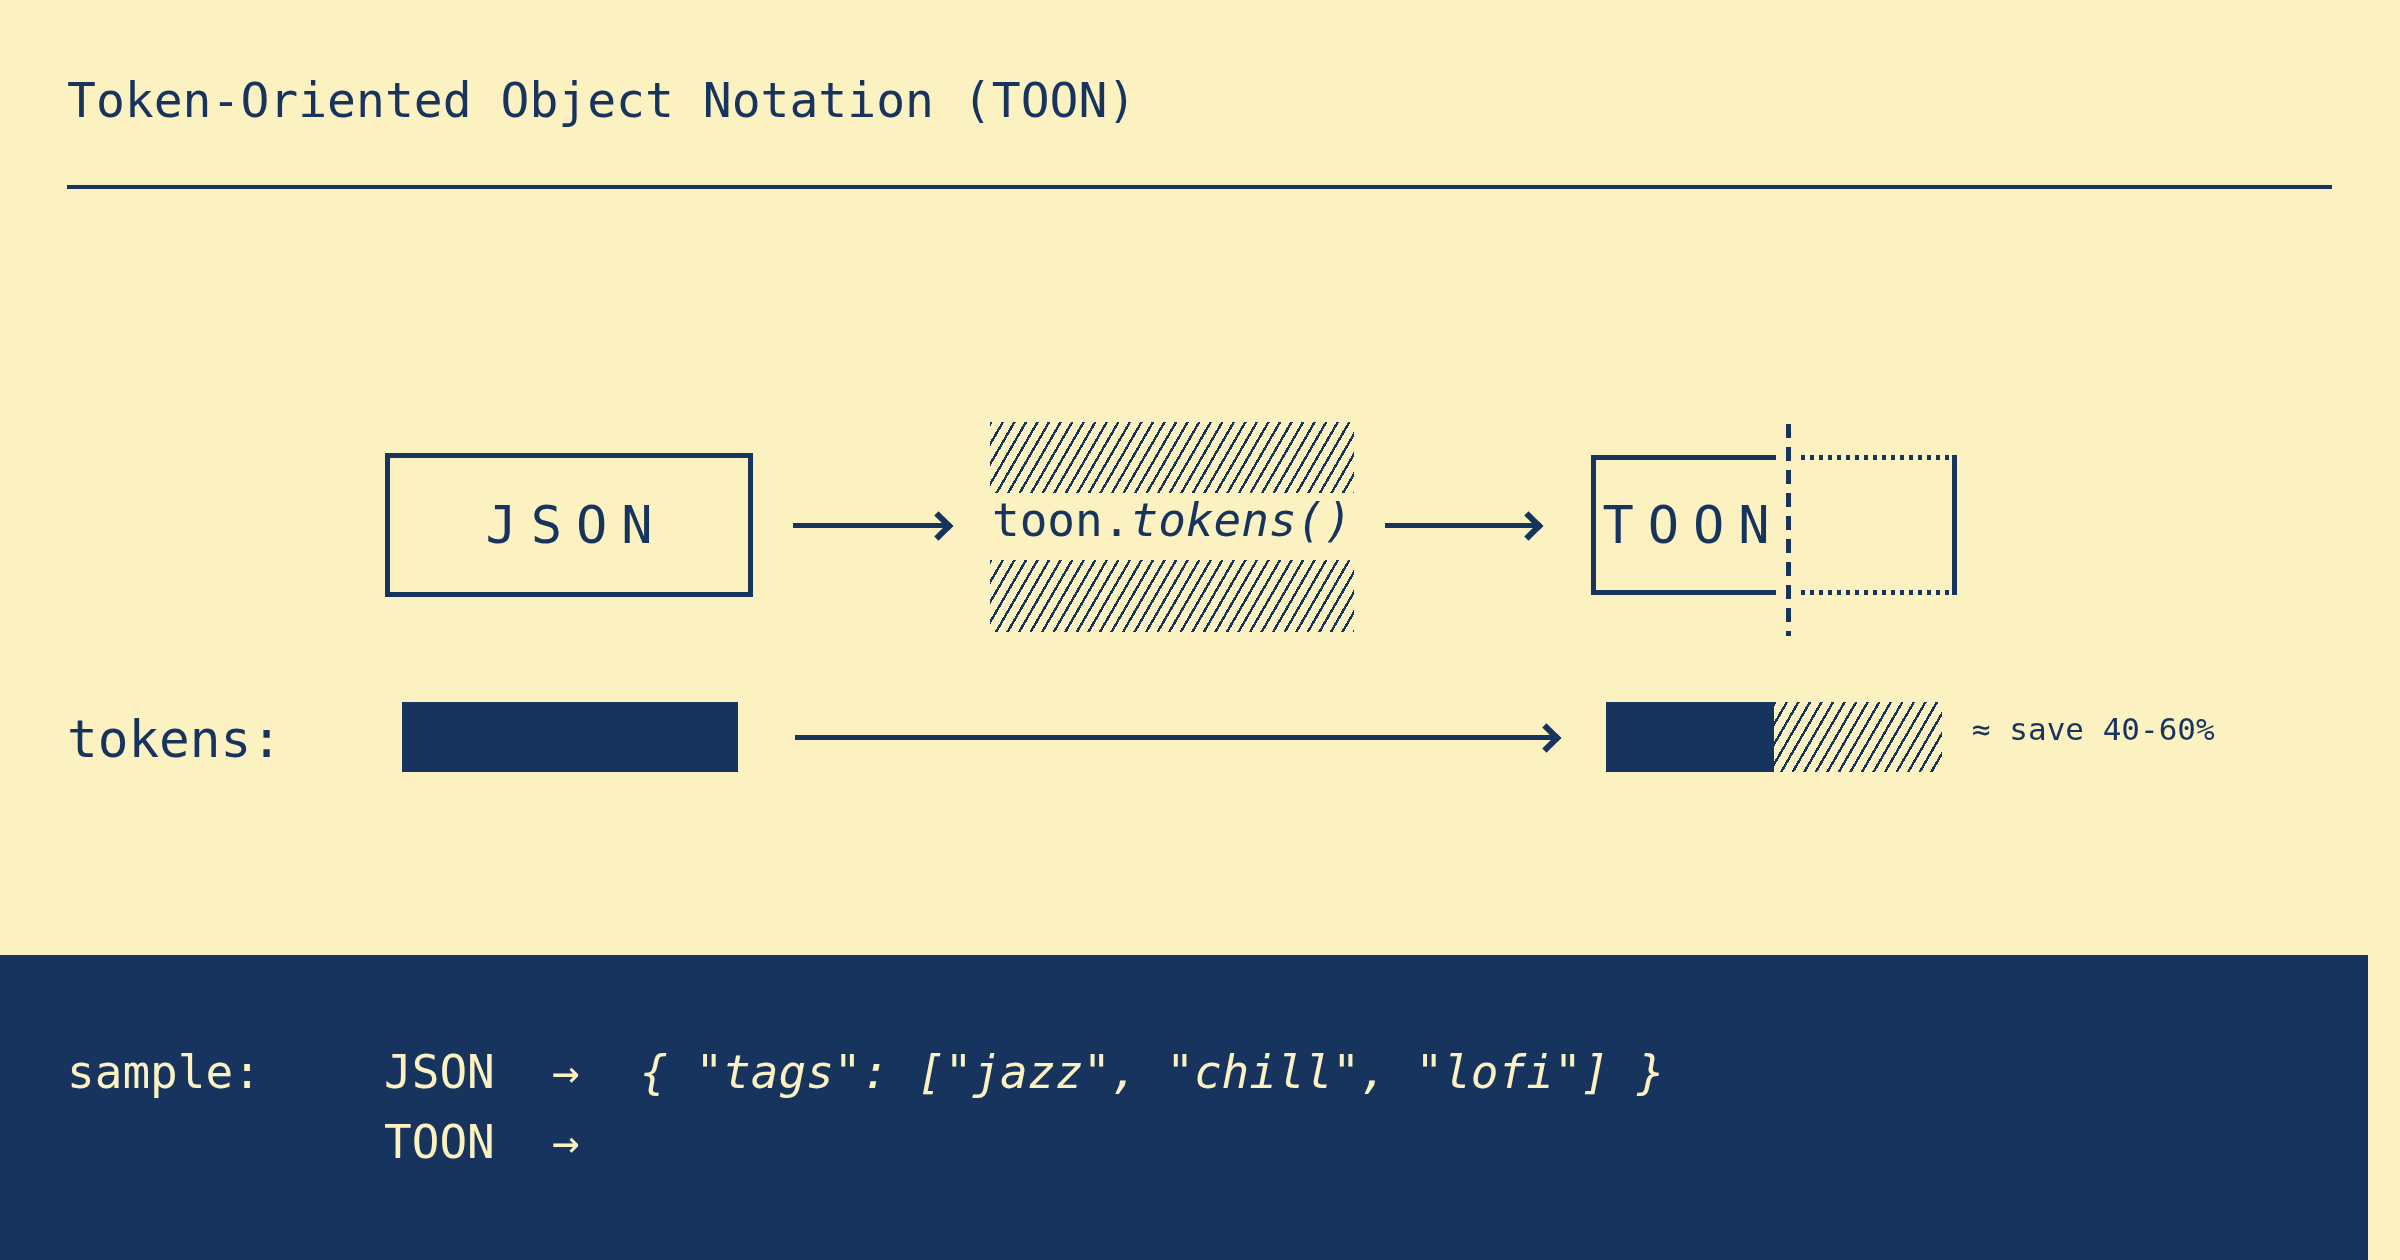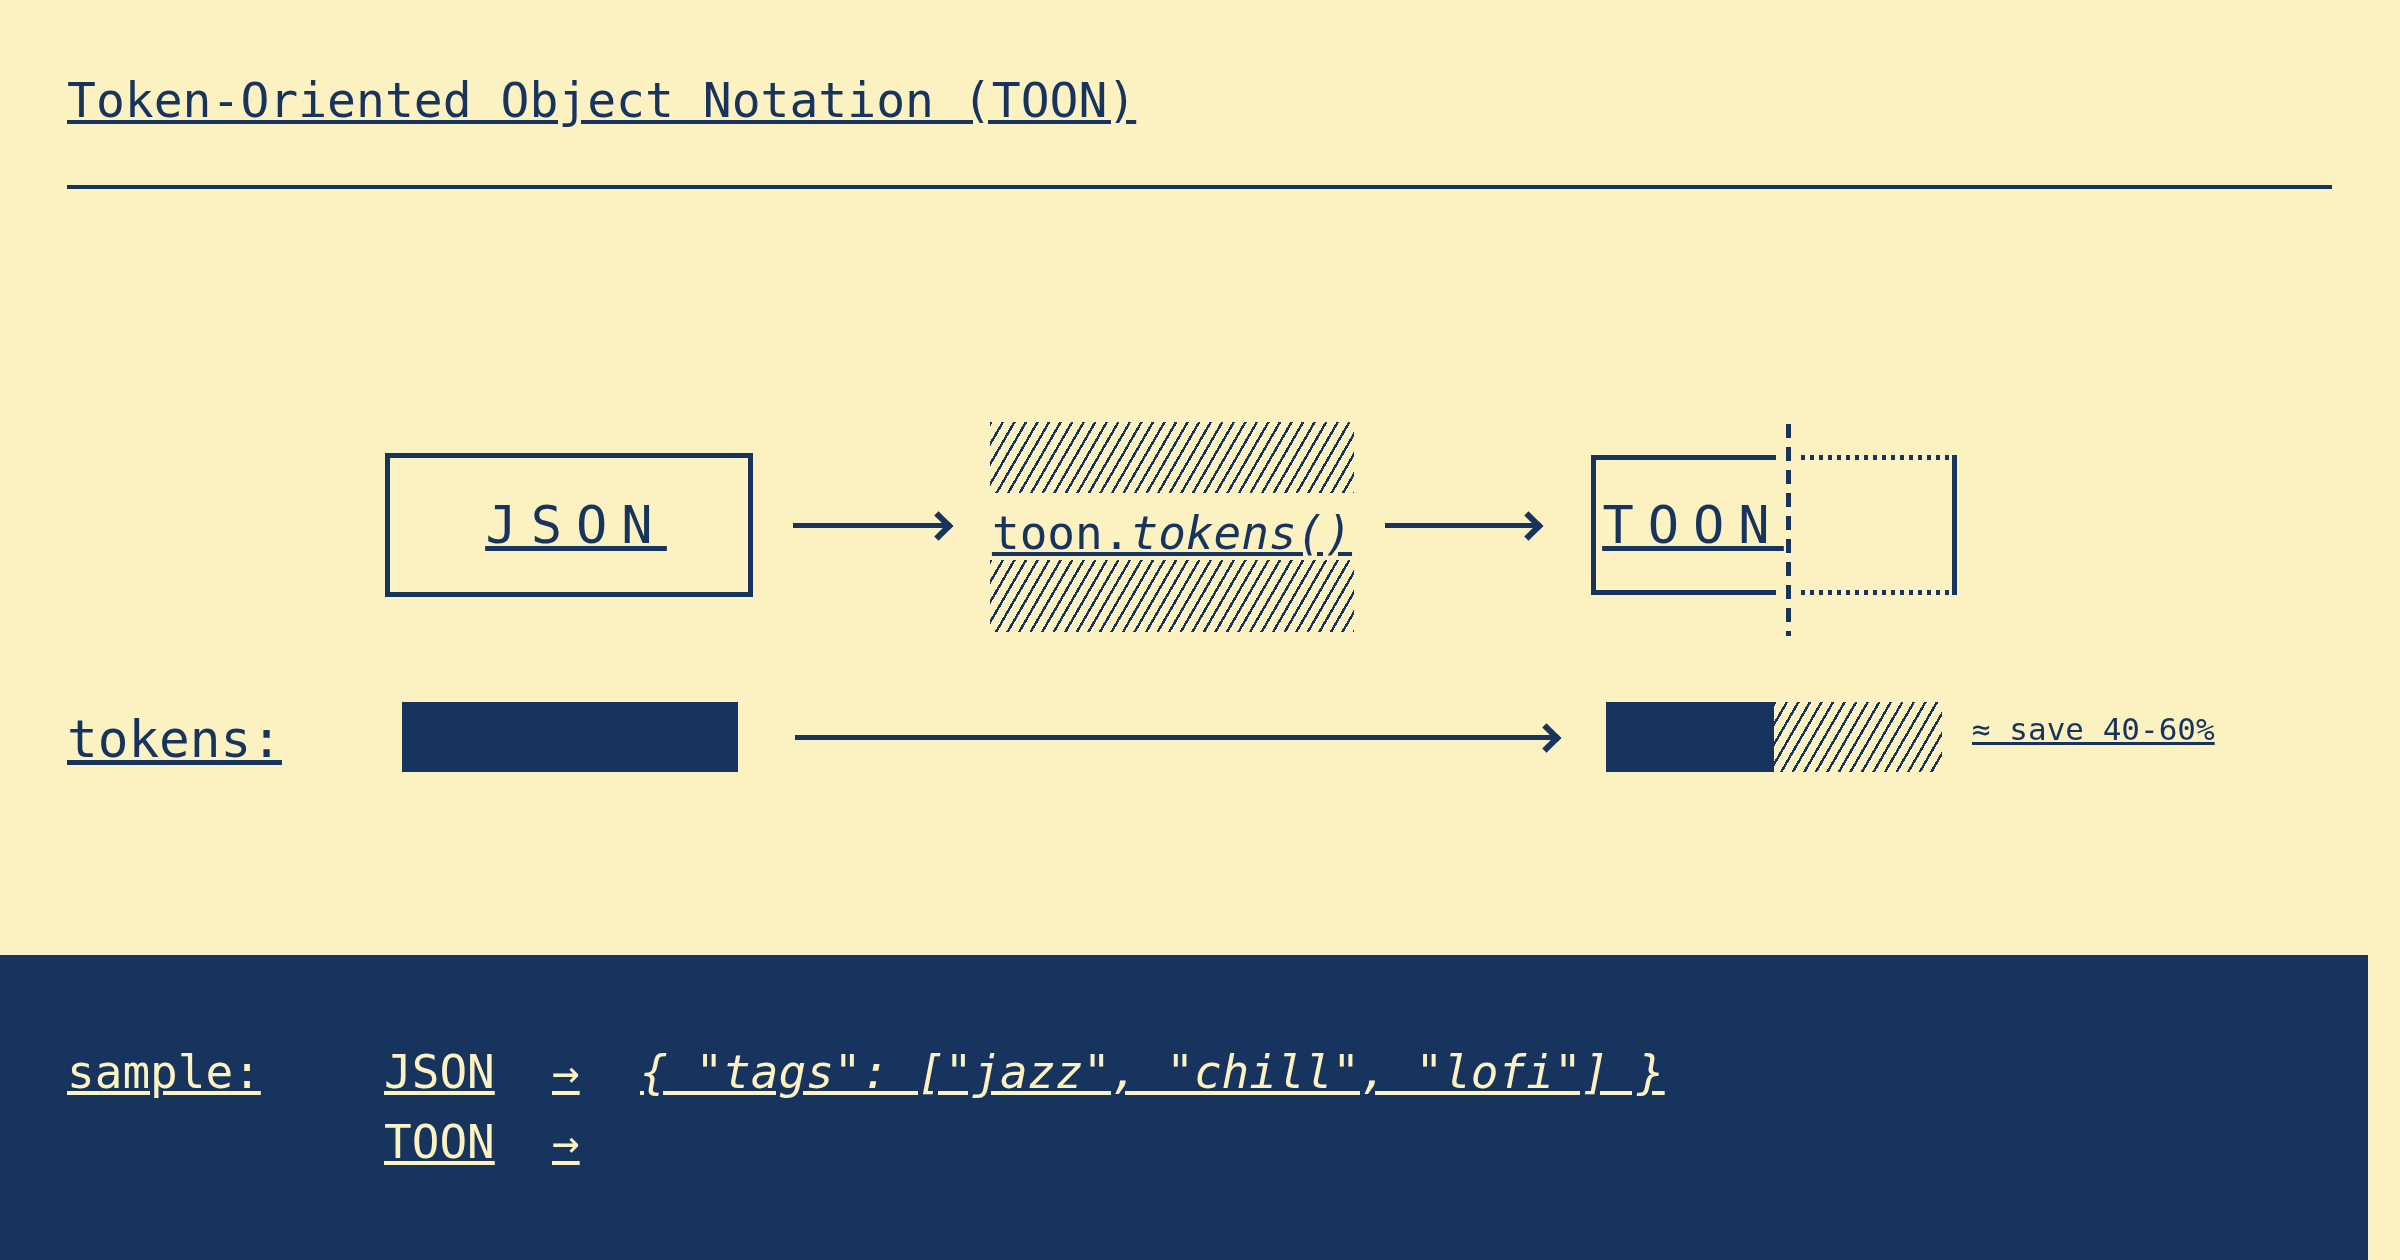--- a/index.html
+++ b/index.html
@@ -1,16 +1,16 @@
 <!DOCTYPE html>
 <html style="--navy: #17345E; --cream: #FBF1C1;"><head>
 <meta charset="utf-8">
 <style>
   :root { --navy:#17345E; --cream:#FBF1C1; }
-  * { margin:0; padding:0; box-sizing:border-box;text-decoration:underline; }
+  * { margin:0; padding:0; box-sizing:border-box; }
   body { width:2400px; height:1260px; overflow:hidden; }
   .canvas {
     position:relative; width:2400px; height:1260px;
     background:var(--cream); color:var(--navy);
     font-family:"DejaVu Sans Mono", monospace;
   }
 
   
   .title { position:absolute; left:67px; top:72px; font-size:48px; font-weight:500; letter-spacing:0; white-space:pre; }
   .rule  { position:absolute; left:67px; top:185px; width:2265px; height:4px; background:var(--navy); }
@@ -32,21 +32,21 @@
   .arrow-long { left:795px; top:735px; width:758px; }
 
   .hatch {
     position:absolute;
     background:repeating-linear-gradient(120deg, var(--navy) 0 2.4px, transparent 2.4px 10px);
   }
   .hatch-top    { left:990px; top:422px; width:364px; height:71px; }
   .hatch-bottom { left:990px; top:560px; width:364px; height:72px; }
   .encode {
     position:absolute; left:990px; top:493px; width:364px; height:67px;
-    display:flex; align-items:flex-end; justify-content:center;
+    display:flex; align-items:flex-start; justify-content:center;
     font-size:46px; white-space:pre;
   }
   .italic { font-style:italic; }
 
   .dash-vline {
     position:absolute; left:1786px; top:424px; width:5px; height:212px;
     background:repeating-linear-gradient(180deg, var(--navy) 0 14px, transparent 14px 23px);
   }
   .dotted-box { position:absolute; left:1801px; top:455px; width:156px; height:140px; }
   .dotted-box .dot-top, .dotted-box .dot-bottom {

